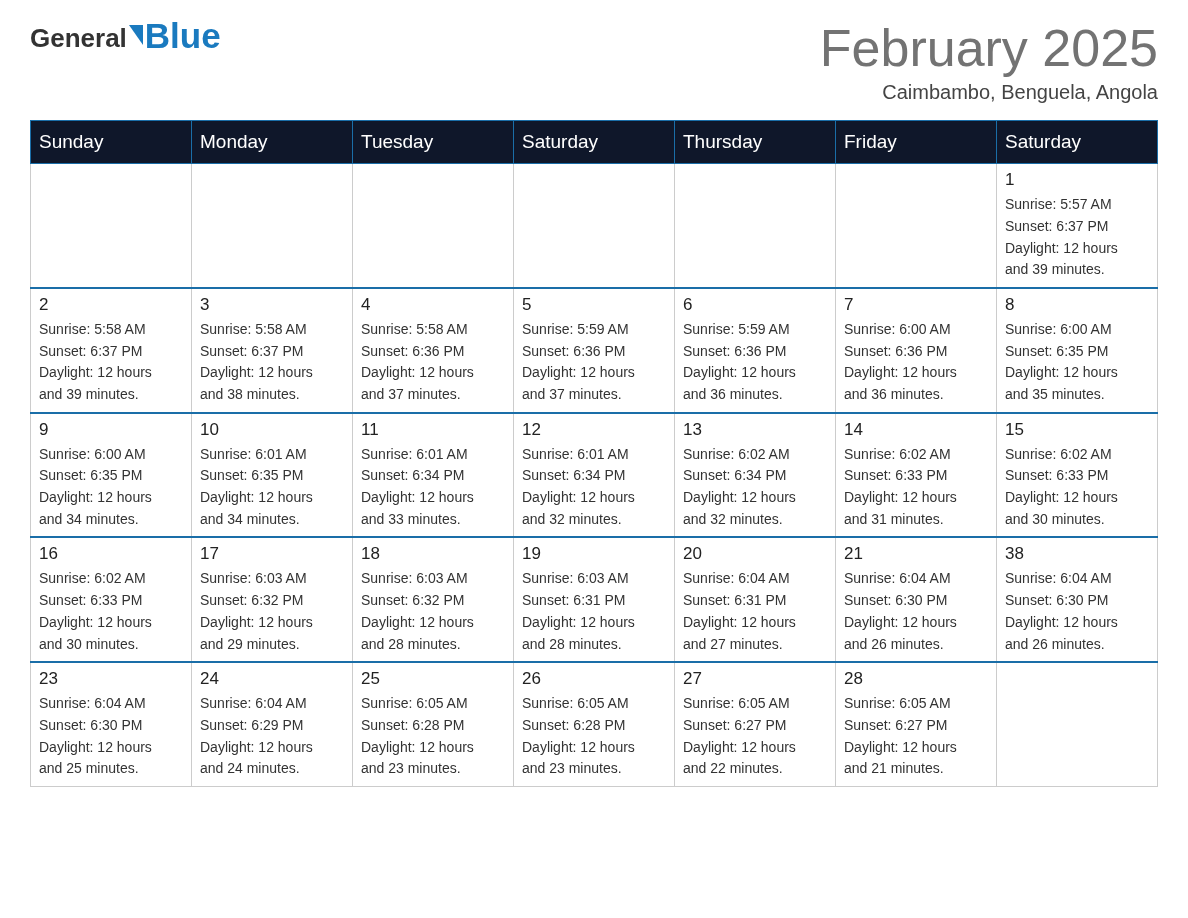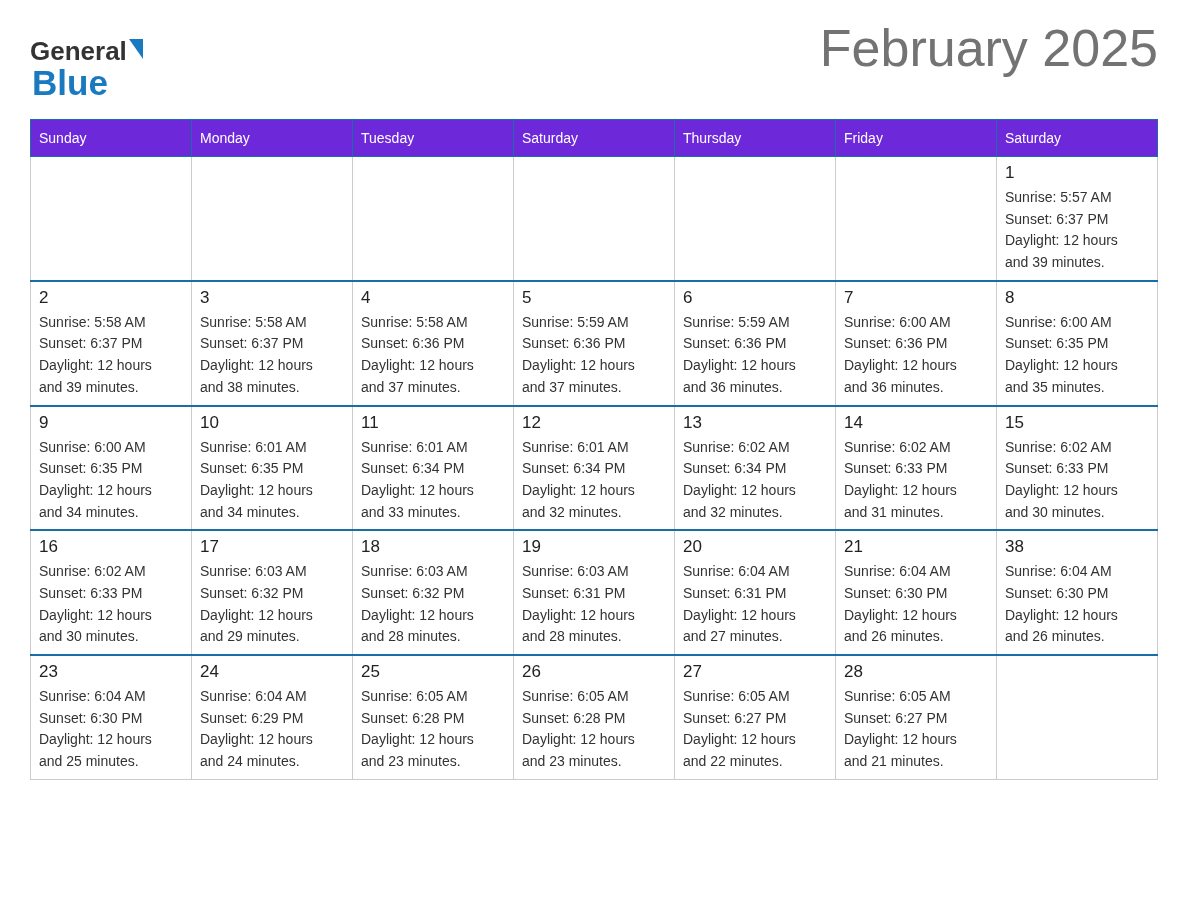--- a/index.html
+++ b/index.html
@@ -53,23 +53,23 @@
       font-size: 20px;
       color: #444;
       margin-top: 4px;
     }
     .calendar {
       width: 100%;
       border-collapse: collapse;
       border: 1px solid #ccc;
     }
     .calendar th {
-      background-color: #6d28d9;
+      background-color: #0f172a;
       color: #fff;
-      font-size: 14px;
+      font-size: 19px;
       font-weight: normal;
       padding: 10px 8px;
       text-align: left;
       border: 1px solid #1a6ea8;
     }
     .calendar td {
       vertical-align: top;
       border: 1px solid #ccc;
       padding: 6px 8px;
       width: 14.28%;
@@ -89,41 +89,41 @@
       line-height: 1.55;
     }
     .empty-cell {
       background: #fff;
     }
     tr:not(:first-child) td {
       border-top: 2px solid #1a6ea8;
     }
     .logo-wrapper {
       display: flex;
-      flex-direction: column;
-      margin-top: 16px;
+      flex-direction: row;
     }
     .logo-line1 {
       display: flex;
       align-items: center;
     }
   </style>
 </head>
 <body>
 
 <div class="header">
   <div class="logo-wrapper">
     <div class="logo-line1">
       <span class="logo-text-general">General</span>
       <span class="logo-arrow"></span>
     </div>
     <span class="logo-blue">Blue</span>
   </div>
   <div class="title-block">
     <div class="month-title">February 2025</div>
+    <div class="subtitle">Caimbambo, Benguela, Angola</div>
   </div>
 </div>
 
 <table class="calendar">
   <thead>
     <tr>
     <th>Sunday</th>
         <th>Monday</th>
         <th>Tuesday</th>
         <th>Saturday</th>

